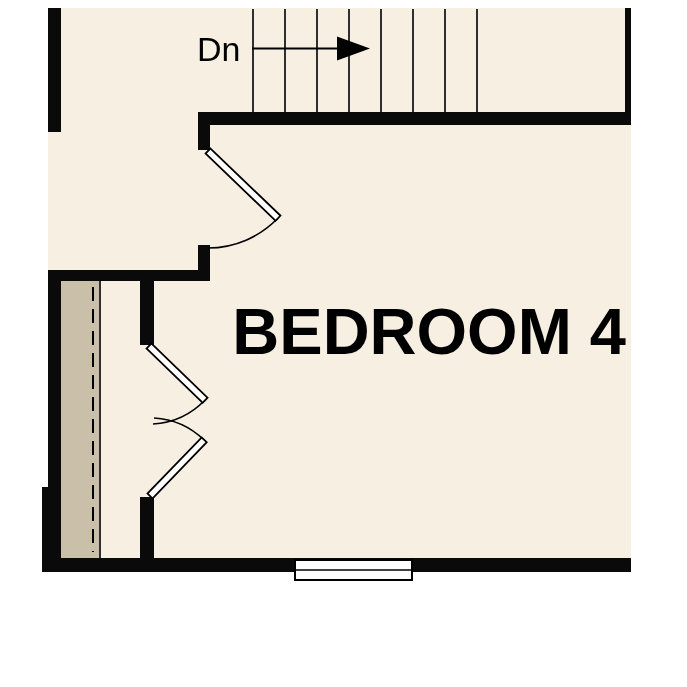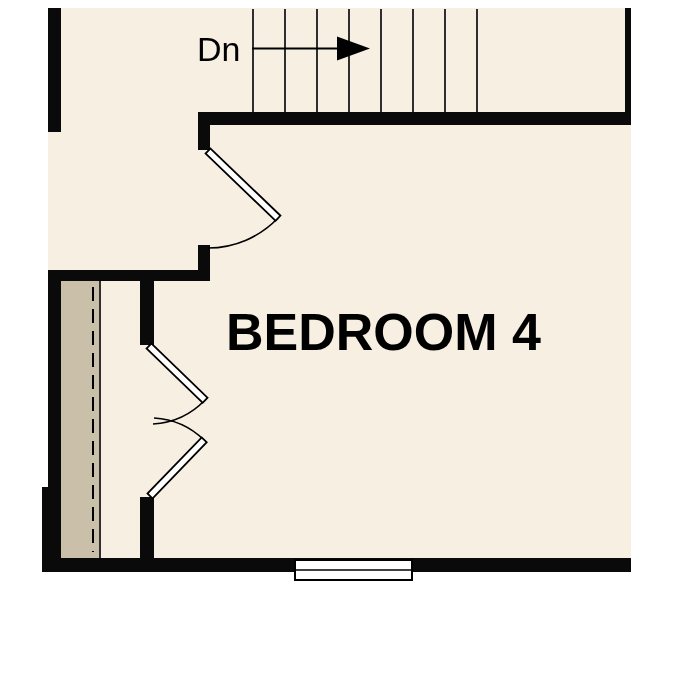--- a/index.html
+++ b/index.html
@@ -37,22 +37,22 @@
   .thinline{stroke:var(--c-line);stroke-width:2;}
   .rod{stroke:var(--c-ink);stroke-width:2;stroke-dasharray:14 8;}
   .arrow-shaft{stroke:var(--c-ink);stroke-width:2.2;}
   .arrow-head{fill:var(--c-ink);}
   .door-panel{fill:#ffffff;stroke:var(--c-ink);stroke-width:1.8;}
   .door-arc{fill:none;stroke:var(--c-ink);stroke-width:1.6;}
   .window-rect{fill:#ffffff;stroke:var(--c-ink);stroke-width:2;}
   .window-mid{stroke:var(--c-ink);stroke-width:1.5;}
   .label{color:var(--c-ink);white-space:nowrap;}
   .dn-label{left:197px;top:30px;font-size:34px;line-height:38px;font-weight:400;}
-  .room-label{left:226px;top:304px;width:400px;font-size:52px;line-height:56px;
-    font-weight:700;text-align:left;}
+  .room-label{left:226px;top:304px;width:400px;font-size:65px;line-height:56px;
+    font-weight:700;text-align:right;}
   .caption{left:92px;top:600px;width:500px;font-size:56px;line-height:62px;
     font-weight:700;text-align:center;}
 </style>
 </head>
 <body>
 
 <div class="canvas">
 
   <div class="abs floor"></div>
   <div class="abs shelf"></div>

